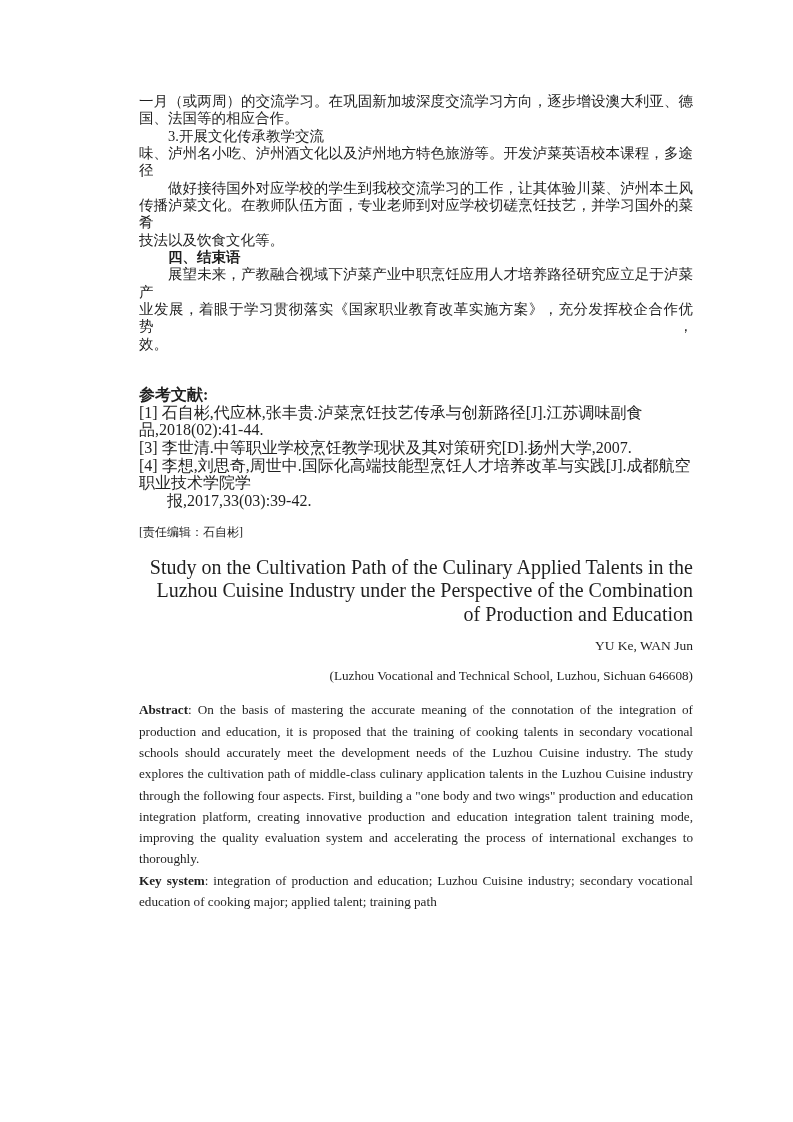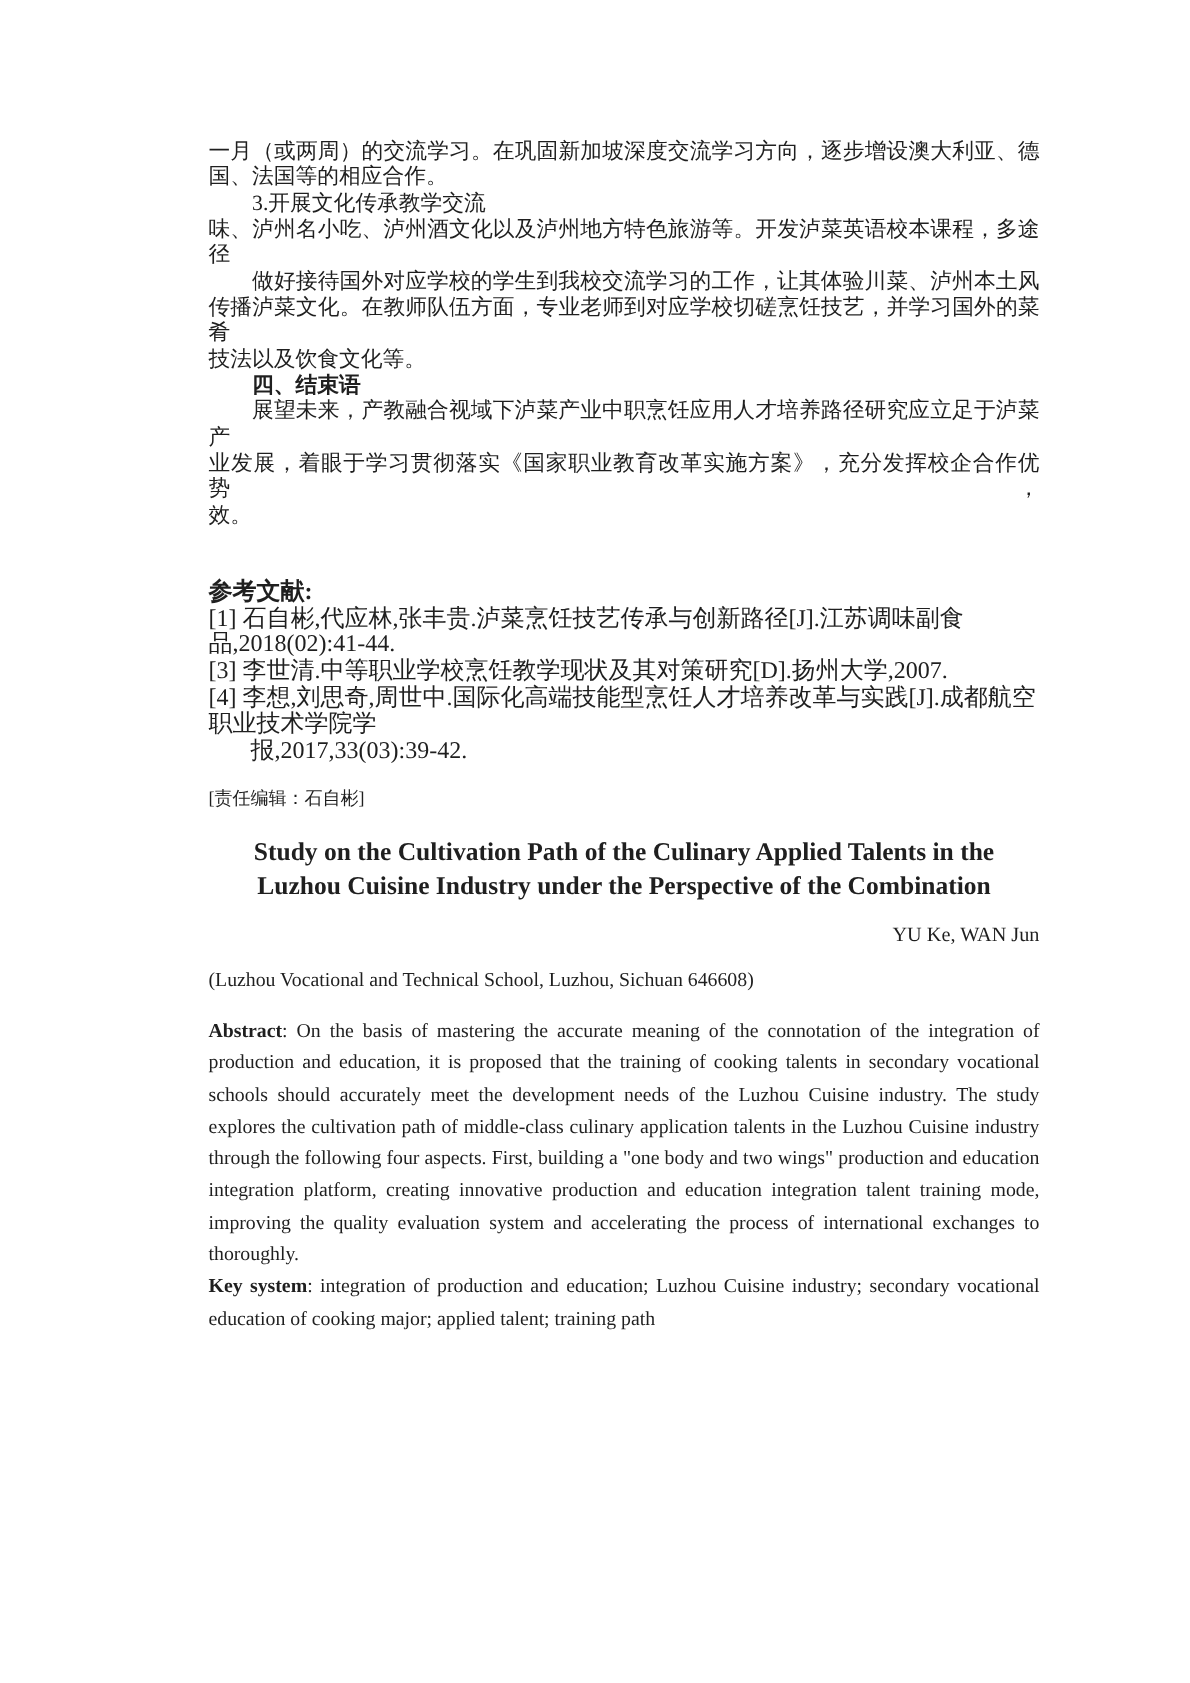--- a/index.html
+++ b/index.html
@@ -48,36 +48,36 @@
   
   .editor-note {
     margin-top:15px;
     font-size:12px;
     line-height:17.6px;
   }
 
   
   .en-title {
     margin:14px 0 0 0;
-    font-size:17px;
+    font-size:20px;
     line-height:23.5px;
-    font-weight:bold;
-    text-align:center;
+    font-weight:normal;
+    text-align:right;
   }
   .authors {
     margin-top:10px;
     font-size:13.5px;
     line-height:20px;
     text-align:right;
   }
   .affiliation {
     margin-top:10px;
     font-size:13.2px;
     line-height:20px;
-    text-align:left;
+    text-align:right;
   }
 
   
   .abstract, .keywords {
     margin:0;
     font-size:13.2px;
     line-height:21.3px;
     text-align:justify;
   }
   .abstract { margin-top:13px; }
@@ -111,20 +111,21 @@
           <div class="ref-line">[4]  李想,刘思奇,周世中.国际化高端技能型烹饪人才培养改革与实践[J].成都航空职业技术学院学</div>
           <div class="ref-line cont">报,2017,33(03):39-42.</div>
         </div>
     </section>
 
     <div class="editor-note">[责任编辑：石自彬]</div>
 
     <h1 class="en-title">
         <div class="title-line">Study on the Cultivation Path of the Culinary Applied Talents in the</div>
         <div class="title-line">Luzhou Cuisine Industry under the Perspective of the Combination</div>
+        <div class="title-line">of Production and Education</div>
       </h1>
 
     <div class="authors">YU Ke, WAN Jun</div>
 
     <div class="affiliation">(Luzhou Vocational and Technical School, Luzhou, Sichuan 646608)</div>
 
     <p class="abstract"><b>Abstract</b><span>: On the basis of mastering the accurate meaning of the connotation of the integration of production and education, it is proposed that the training of cooking talents in secondary vocational schools should accurately meet the development needs of the Luzhou Cuisine industry. The study explores the cultivation path of middle-class culinary application talents in the Luzhou Cuisine industry through the following four aspects. First, building a "one body and two wings" production and education integration platform, creating innovative production and education integration talent training mode, improving the quality evaluation system and accelerating the process of international exchanges to thoroughly.</span></p>
 
     <p class="keywords"><b>Key system</b><span>: integration of production and education; Luzhou Cuisine industry; secondary vocational education of cooking major; applied talent; training path</span></p>
 

